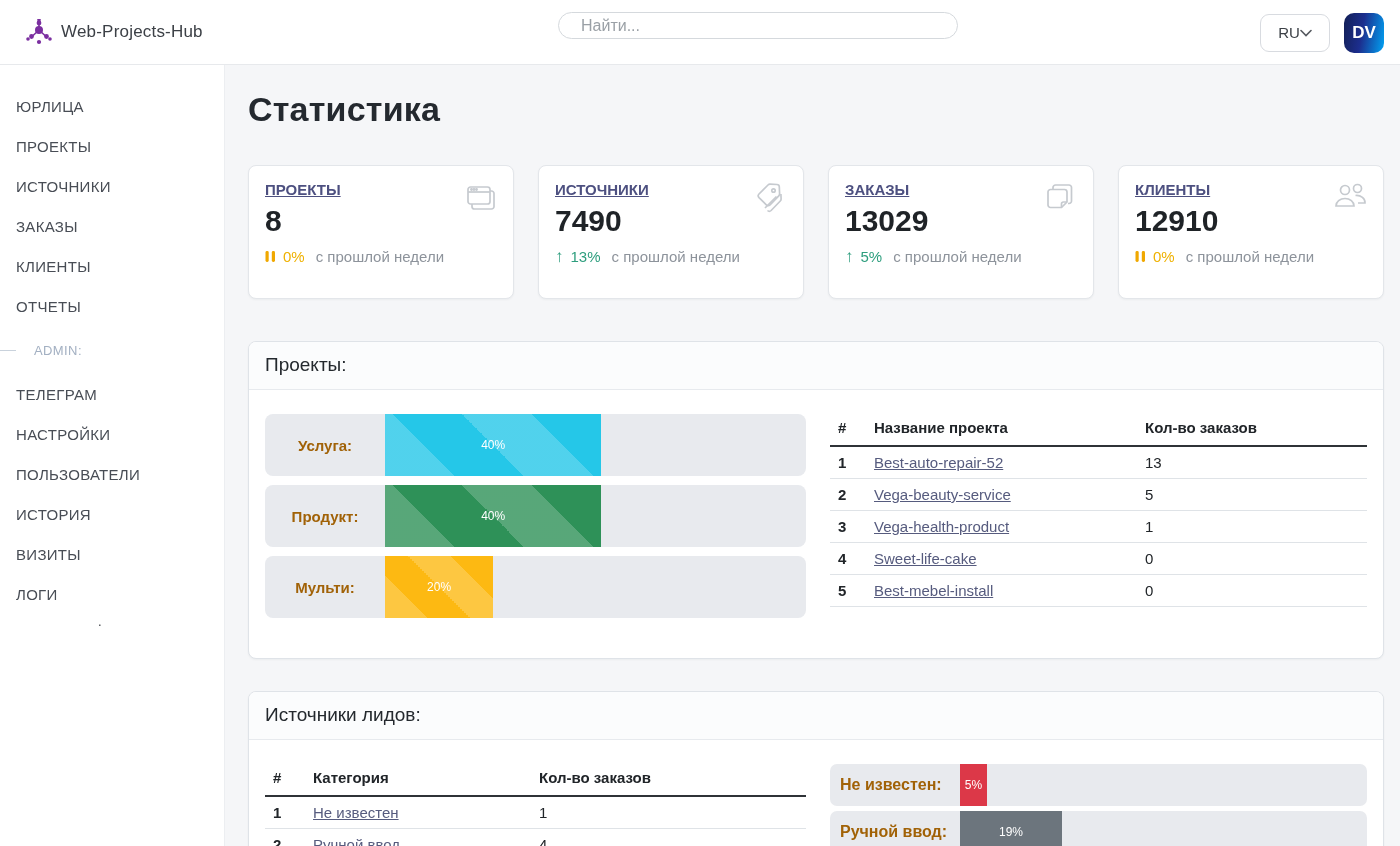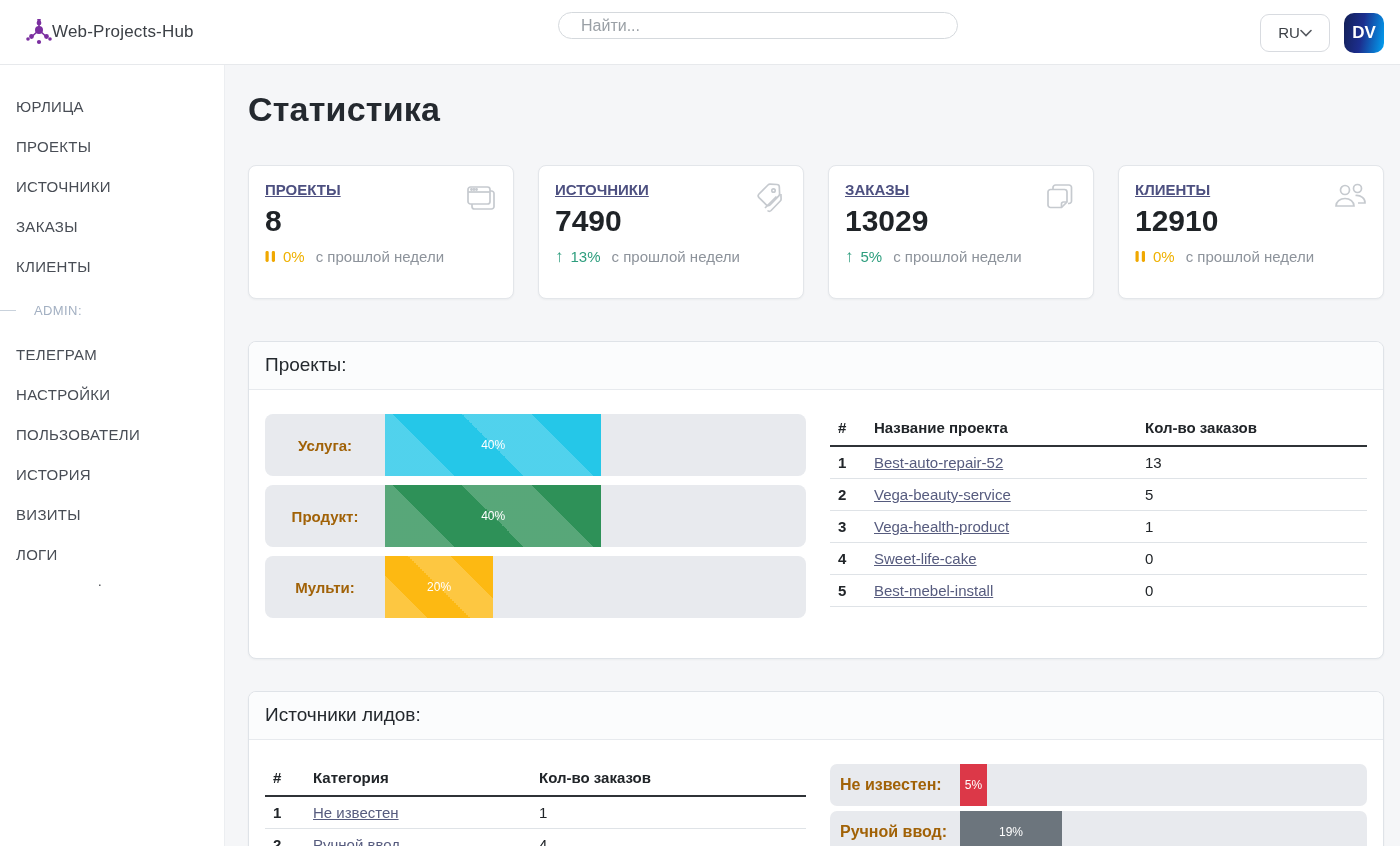--- a/index.html
+++ b/index.html
@@ -2,21 +2,21 @@
 <html><head>
 <meta charset="utf-8">
 <style>
   * { margin:0; padding:0; box-sizing:border-box; }
   html,body { width:1400px; height:846px; overflow:hidden; background:#fff;
     font-family:"Liberation Sans","DejaVu Sans",sans-serif; color:#24292e; }
 
   
   .top-header { position:fixed; top:0; left:0; width:1400px; height:65px; background:#fff;
     border-bottom:1px solid #e7e9ec; display:flex; align-items:center; z-index:10; }
-  .brand { display:flex; align-items:center; margin-left:26px; cursor:pointer; }
+  .brand { display:flex; align-items:center; gap:9px; margin-left:26px; cursor:pointer; }
   .brand-text { font-size:17px; color:#3c4046; letter-spacing:.2px; }
   .search-wrap { position:absolute; left:558px; top:12px; }
   .search-input { width:400px; height:27px; border:1px solid #d5d9dd; border-radius:22px;
     padding:0 22px; font-size:16px; color:#333; outline:none; font-family:inherit; }
   .search-input::placeholder { color:#9aa0a6; }
   .header-right { position:absolute; right:16px; top:0; height:65px; display:flex; align-items:center; gap:14px; }
   .lang-btn { height:38px; min-width:70px; background:#fff; border:1px solid #d8dbe0; border-radius:9px;
     font-size:15px; color:#3c4046; display:flex; align-items:center; justify-content:center; gap:0;
     padding:0 12px; cursor:pointer; font-family:inherit; }
   .avatar { width:40px; height:40px; border-radius:10px; color:#fff; font-weight:bold; font-size:17px;
@@ -128,20 +128,21 @@
   </div>
 </header>
 
 <aside class="sidebar">
   <ul class="nav" id="nav-main">
       <li>ЮРЛИЦА</li>
       <li>ПРОЕКТЫ</li>
       <li>ИСТОЧНИКИ</li>
       <li>ЗАКАЗЫ</li>
       <li>КЛИЕНТЫ</li>
+      <li>ОТЧЕТЫ</li>
     </ul>
   <div class="admin-label">
     <span>ADMIN:</span>
   </div>
   <ul class="nav admin" id="nav-admin">
       <li>ТЕЛЕГРАМ</li>
       <li>НАСТРОЙКИ</li>
       <li>ПОЛЬЗОВАТЕЛИ</li>
       <li>ИСТОРИЯ</li>
       <li>ВИЗИТЫ</li>

